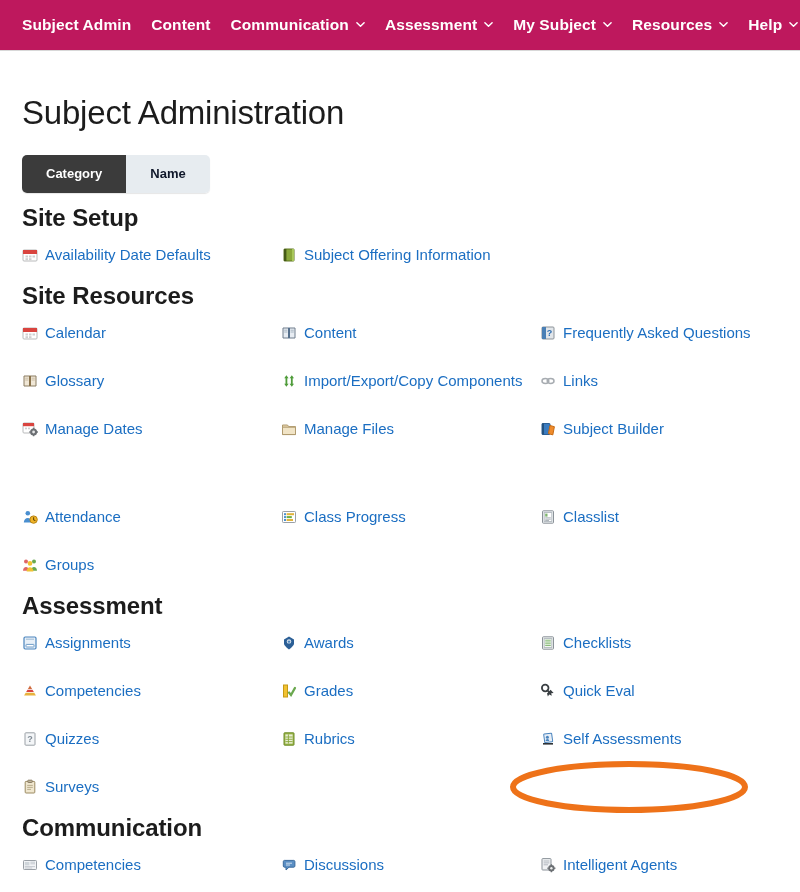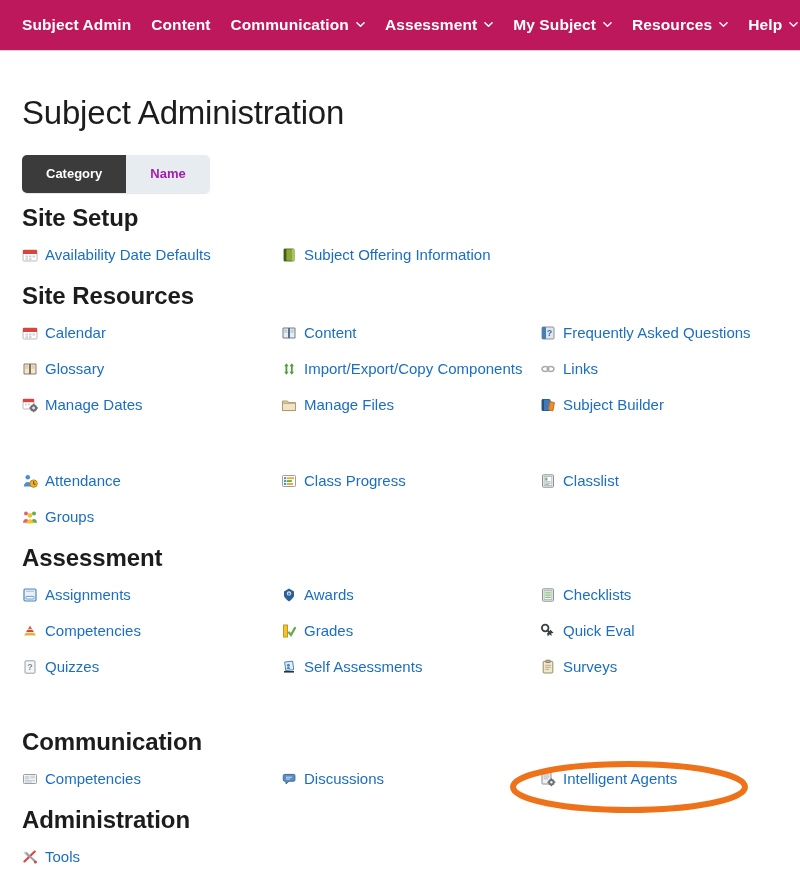--- a/index.html
+++ b/index.html
@@ -83,37 +83,37 @@
     min-width: 58px;
     cursor: pointer;
     box-sizing: border-box;
   }
   .toggle-btn.active {
     background: #3b3b3b;
     color: #ffffff;
   }
   .toggle-btn.inactive {
     background: #e7ecf0;
-    color: #a21caf;
+    color: #0f172a;
   }
 
   
   .section { margin-top: 10px; }
   .section-heading {
     font-size: 24px;
     font-weight: 700;
     color: #1c1c1c;
     margin: 0 0 6px 0;
     line-height: 30px;
     letter-spacing: -0.1px;
   }
   .grid {
     display: grid;
     grid-template-columns: 259px 259px 1fr;
-    row-gap: 4px;
+    row-gap: 16px;
   }
   .cell {
     display: block;
     padding: 4px 0;
     min-height: 22px;
   }
   .tool-link {
     display: inline;
     font-size: 15px;
     color: #1b6ec2;
@@ -347,20 +347,25 @@
           <div class="cell"><span class="tool-link"><span class="tool-icon"><svg viewBox="0 0 16 16">
                   <circle cx="5.2" cy="5" r="3.3" fill="none" stroke="#3a3f43" stroke-width="1.8"></circle>
                   <path d="M7.4 7.3l2 2" stroke="#3a3f43" stroke-width="1.8" stroke-linecap="round"></path>
                   <path d="M10.6 6.8l3 3.2-2.4.2.6 2.6-2.6-1.2-1.3 2-.9-3.2z" fill="#3a3f43"></path>
                 </svg></span><span>Quick Eval</span></span></div>
           <div class="cell"><span class="tool-link"><span class="tool-icon"><svg viewBox="0 0 16 16">
                   <rect x="3" y="1.8" width="10" height="12.4" rx="0.8" fill="#f4f6f8" stroke="#9aa0a6"></rect>
                   <text x="8" y="11.2" font-size="9" font-family="sans-serif" fill="#7f8a94" text-anchor="middle" font-weight="bold">?</text>
                 </svg></span><span>Quizzes</span></span></div>
           <div class="cell"><span class="tool-link"><span class="tool-icon"><svg viewBox="0 0 16 16">
+                  <rect x="3" y="1.8" width="10" height="12.4" rx="0.6" fill="#9ab648" stroke="#6c8a26"></rect>
+                  <rect x="4.4" y="3.4" width="7.2" height="9.2" fill="#e9efd6"></rect>
+                  <path d="M4.4 6h7.2M4.4 8.3h7.2M4.4 10.6h7.2M7.4 3.4v9.2" stroke="#8aa83a" stroke-width="0.9"></path>
+                </svg></span><span>Rubrics</span></span></div>
+          <div class="cell"><span class="tool-link"><span class="tool-icon"><svg viewBox="0 0 16 16">
                   <path d="M3 12.8h10" stroke="#2f3336" stroke-width="1.6"></path>
                   <rect x="4.2" y="2.6" width="8" height="8.6" rx="0.6" fill="#e6eef7" stroke="#4a84bd" transform="rotate(-8 8 7)"></rect>
                   <circle cx="7.4" cy="6.2" r="1.5" fill="#4a84bd"></circle>
                   <path d="M5.6 10c0-1.2.8-2.1 1.8-2.1s1.8.9 1.8 2.1z" fill="#4a84bd"></path>
                 </svg></span><span>Self Assessments</span></span></div>
           <div class="cell"><span class="tool-link"><span class="tool-icon"><svg viewBox="0 0 16 16">
                   <rect x="3.2" y="2.4" width="9.6" height="11.6" rx="0.8" fill="#f0e7cf" stroke="#9c8b63"></rect>
                   <rect x="5.8" y="1.2" width="4.4" height="2.3" rx="0.5" fill="#bfb69c" stroke="#8a7c63"></rect>
                   <path d="M5.2 6.4h5.6M5.2 8.4h5.6M5.2 10.4h3.8" stroke="#b3a786" stroke-width="0.9"></path>
                 </svg></span><span>Surveys</span></span></div>

